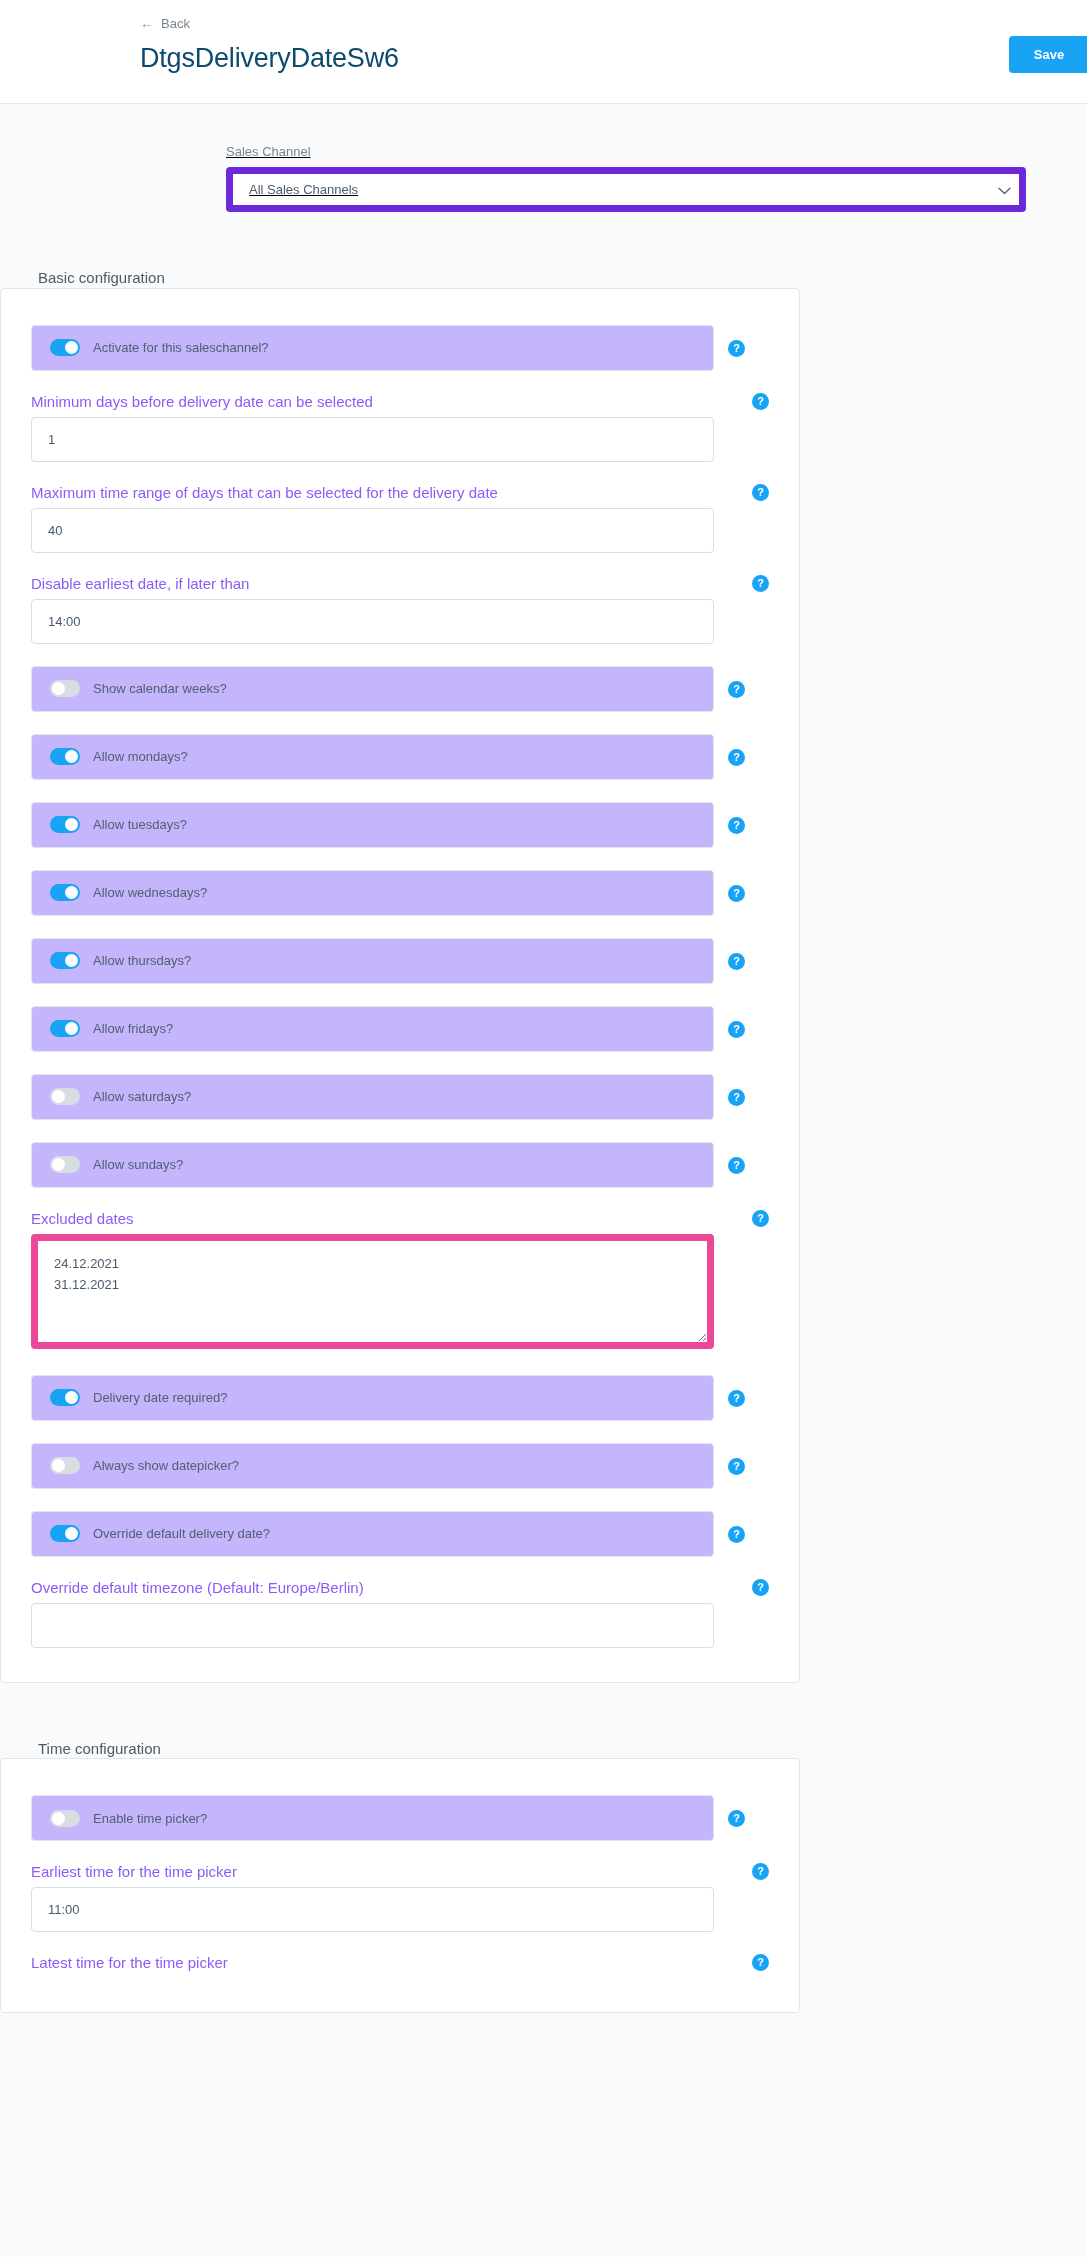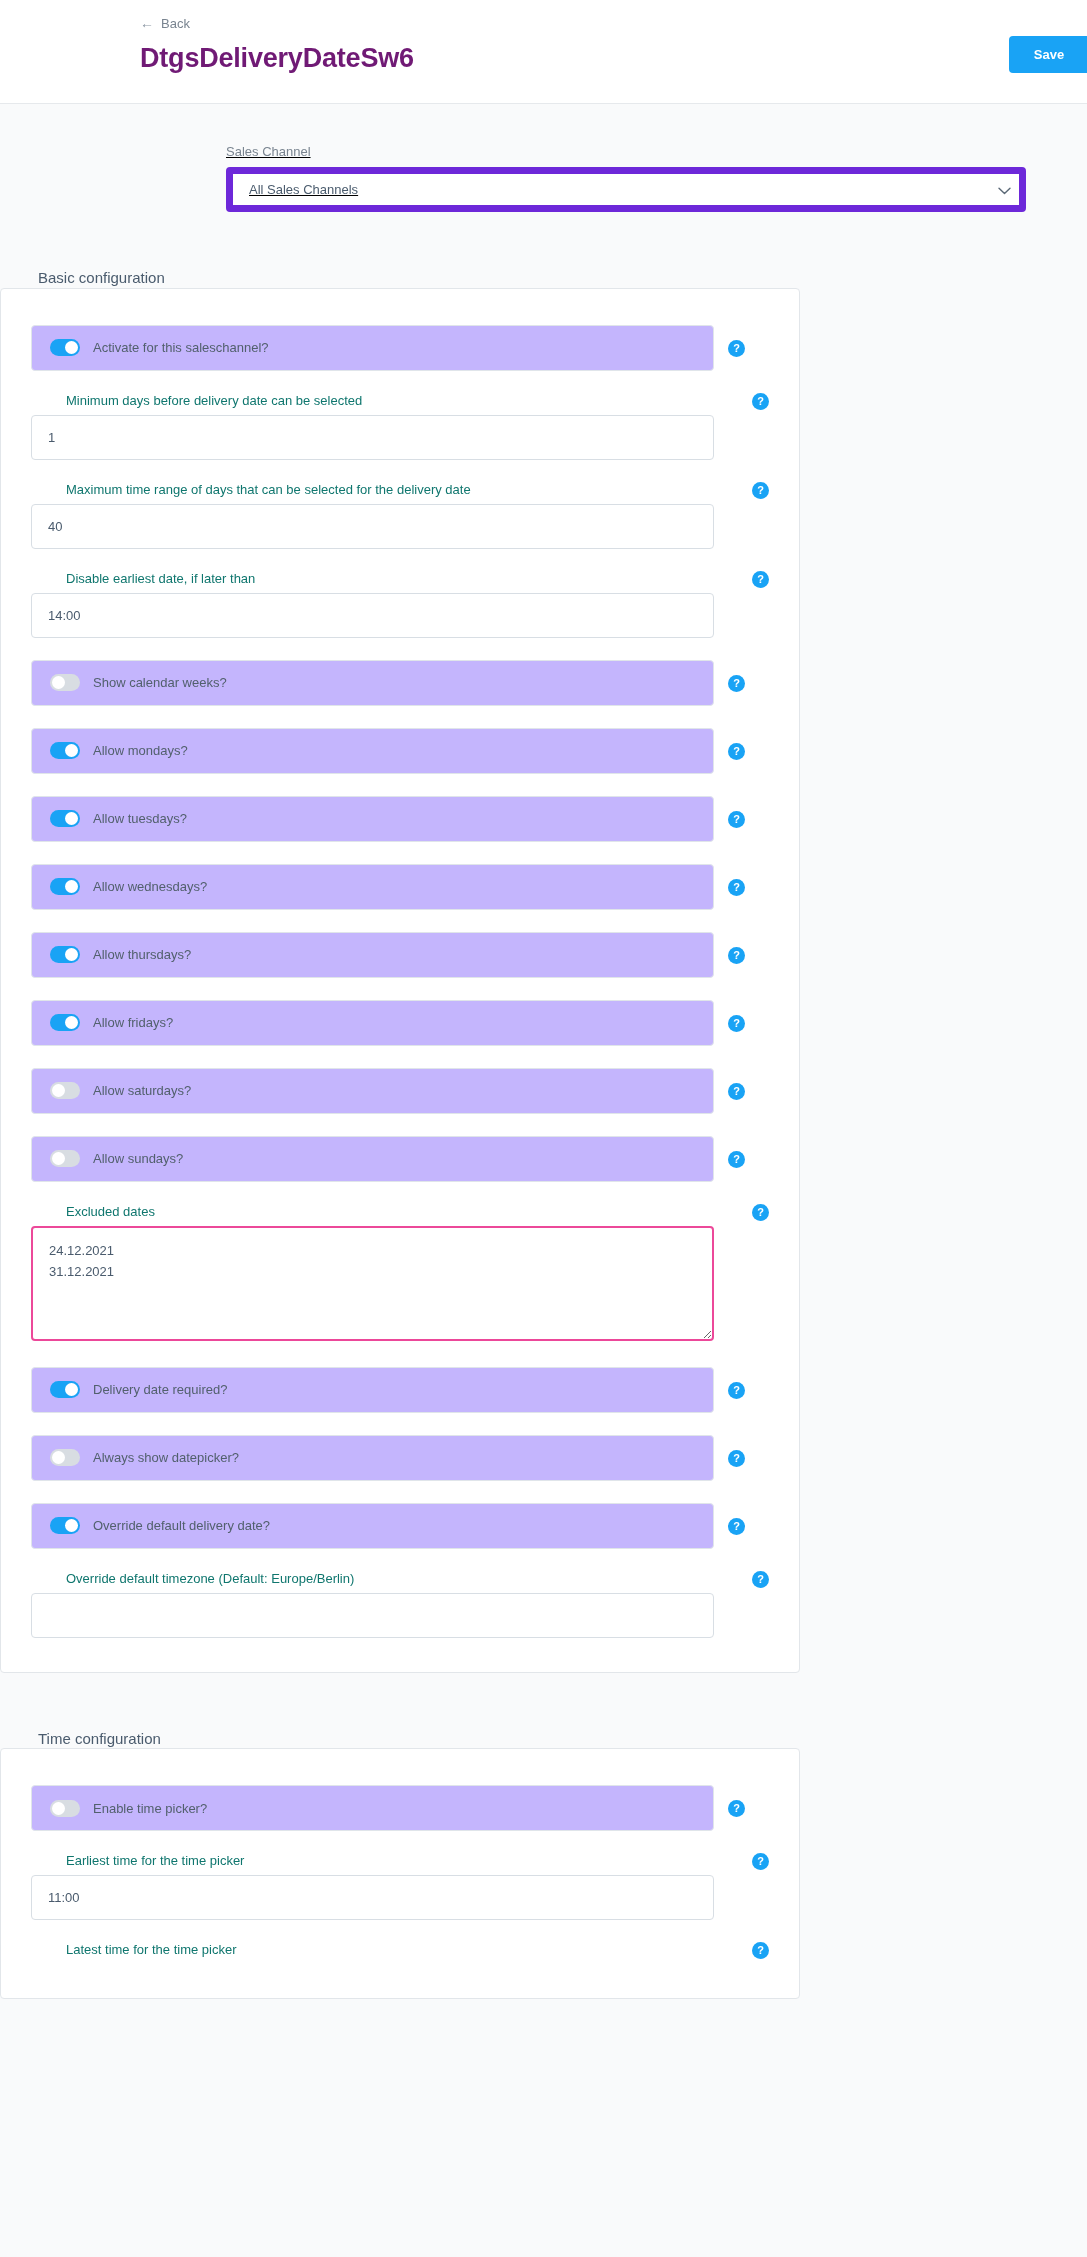--- a/index.html
+++ b/index.html
@@ -40,22 +40,22 @@
     margin-bottom: 13px;
     cursor: pointer;
   }
   .back-arrow {
     font-size: 14px;
     line-height: 1;
     color: #8b97a3;
   }
   .page-title {
     font-size: 27px;
-    font-weight: 700;
-    color: #701a75;
+    font-weight: 400;
+    color: #0c4a6e;
     letter-spacing: -0.2px;
     line-height: 1.1;
   }
   .save-button {
     position: absolute;
     right: -6px;
     top: 36px;
     background: #19a3f5;
     color: #ffffff;
     border: none;
@@ -200,46 +200,45 @@
     right: 24px;
   }
   .toggle-row .help-abs { top: 15px; }
 
   
   .field-row {
     position: relative;
     margin-bottom: 22px;
   }
   .field-label {
-    font-size: 13px;
-    color: #0f766e;
+    font-size: 15px;
+    color: #8b5cf6;
     margin-bottom: 7px;
     display: block;
     padding-left: 0;
-    margin-left: 35px;
   }
   .field-row .help-abs { top: 0px; right: 0px; }
   .text-input {
     width: 683px;
     height: 45px;
     border: 1px solid #d8dee4;
     border-radius: 4px;
     background: #ffffff;
     font-size: 13px;
     color: #4a5b6d;
     padding: 0 16px;
     font-family: "Liberation Sans", sans-serif;
     outline: none;
   }
   .text-input::placeholder { color: #b4bcc4; }
 
   textarea.text-area {
     width: 683px;
     height: 115px;
-    border: 2px solid #ec4899;
+    border: 7px solid #ec4899;
     border-radius: 4px;
     background: #ffffff;
     font-size: 13px;
     color: #4a5b6d;
     padding: 12px 16px;
     font-family: "Liberation Sans", sans-serif;
     line-height: 1.65;
     resize: vertical;
     outline: none;
   }

